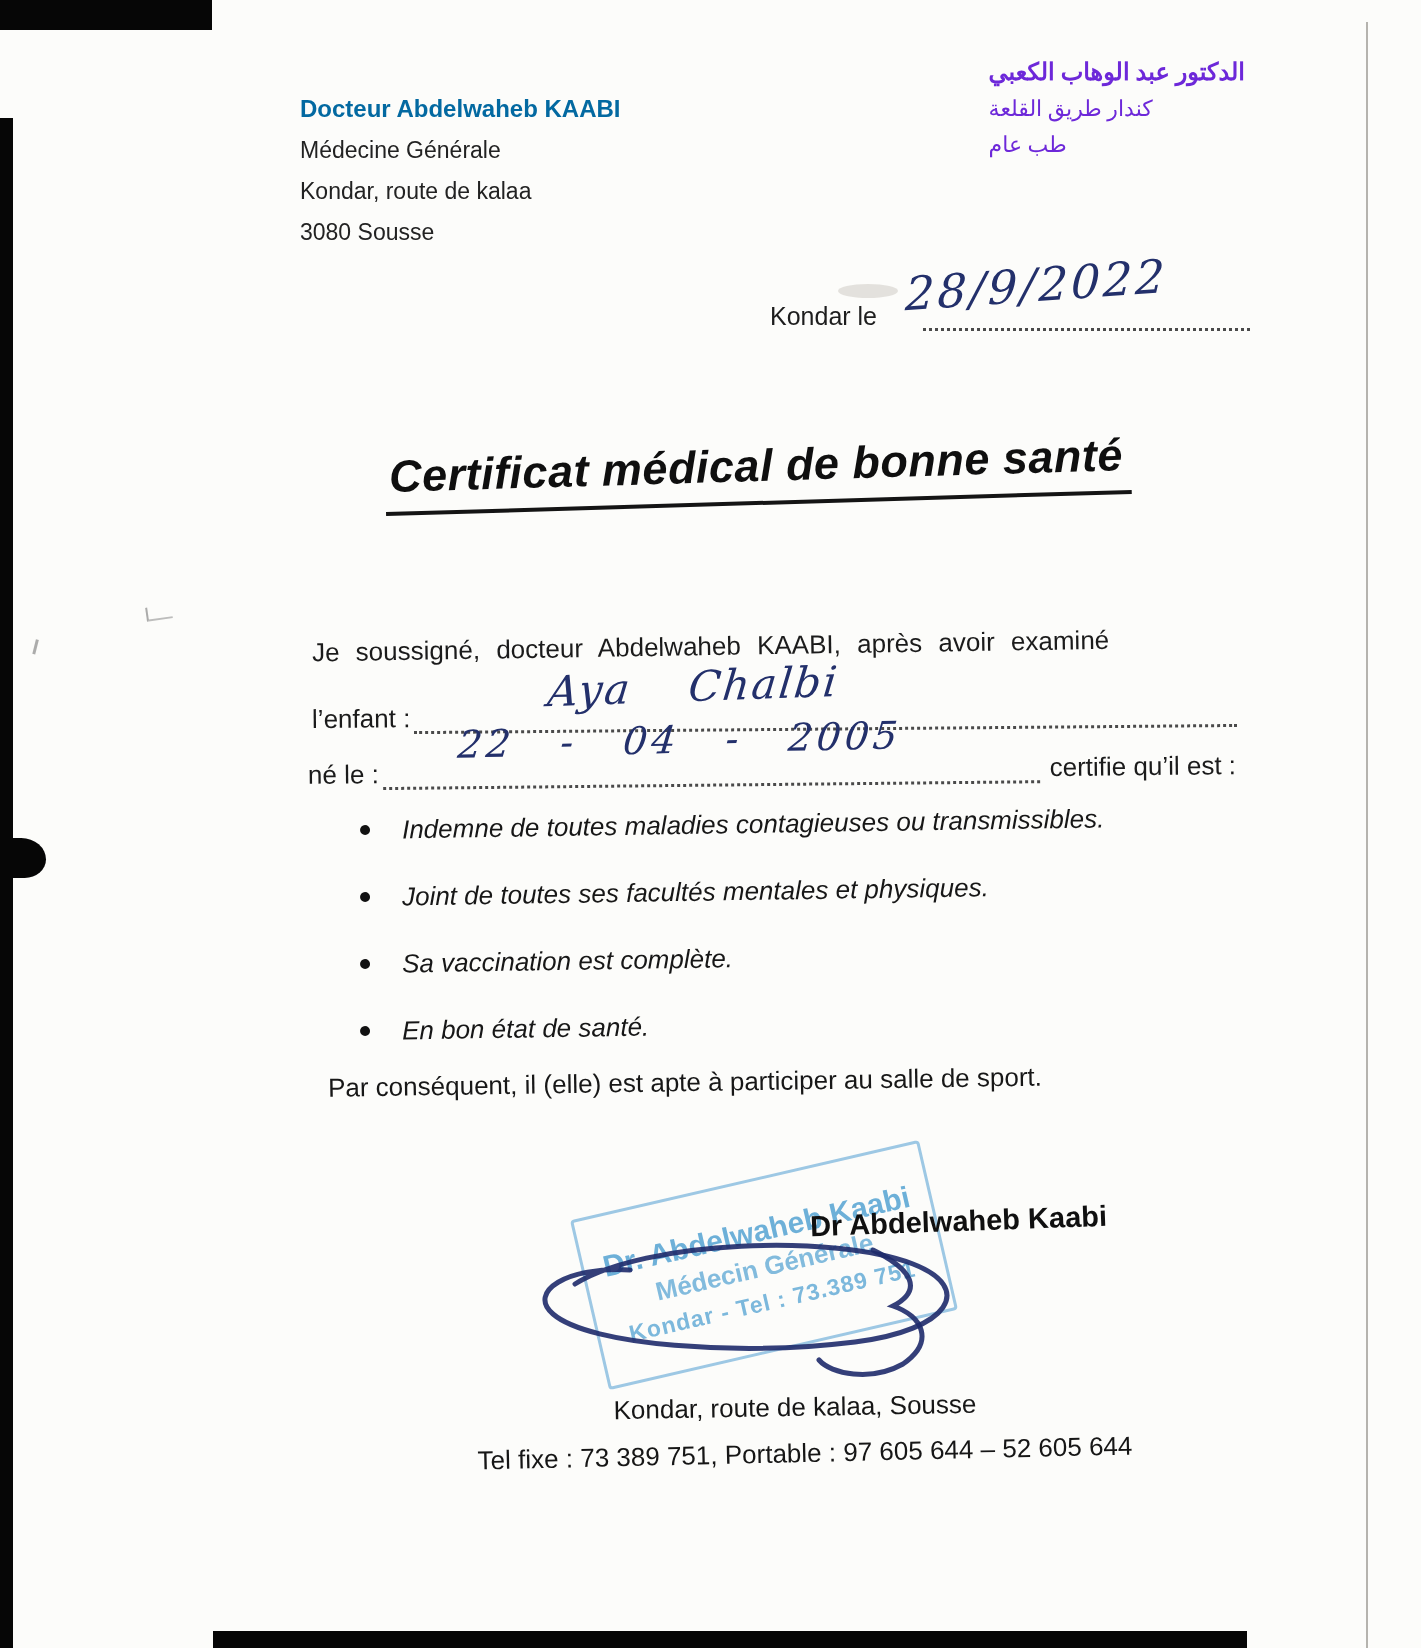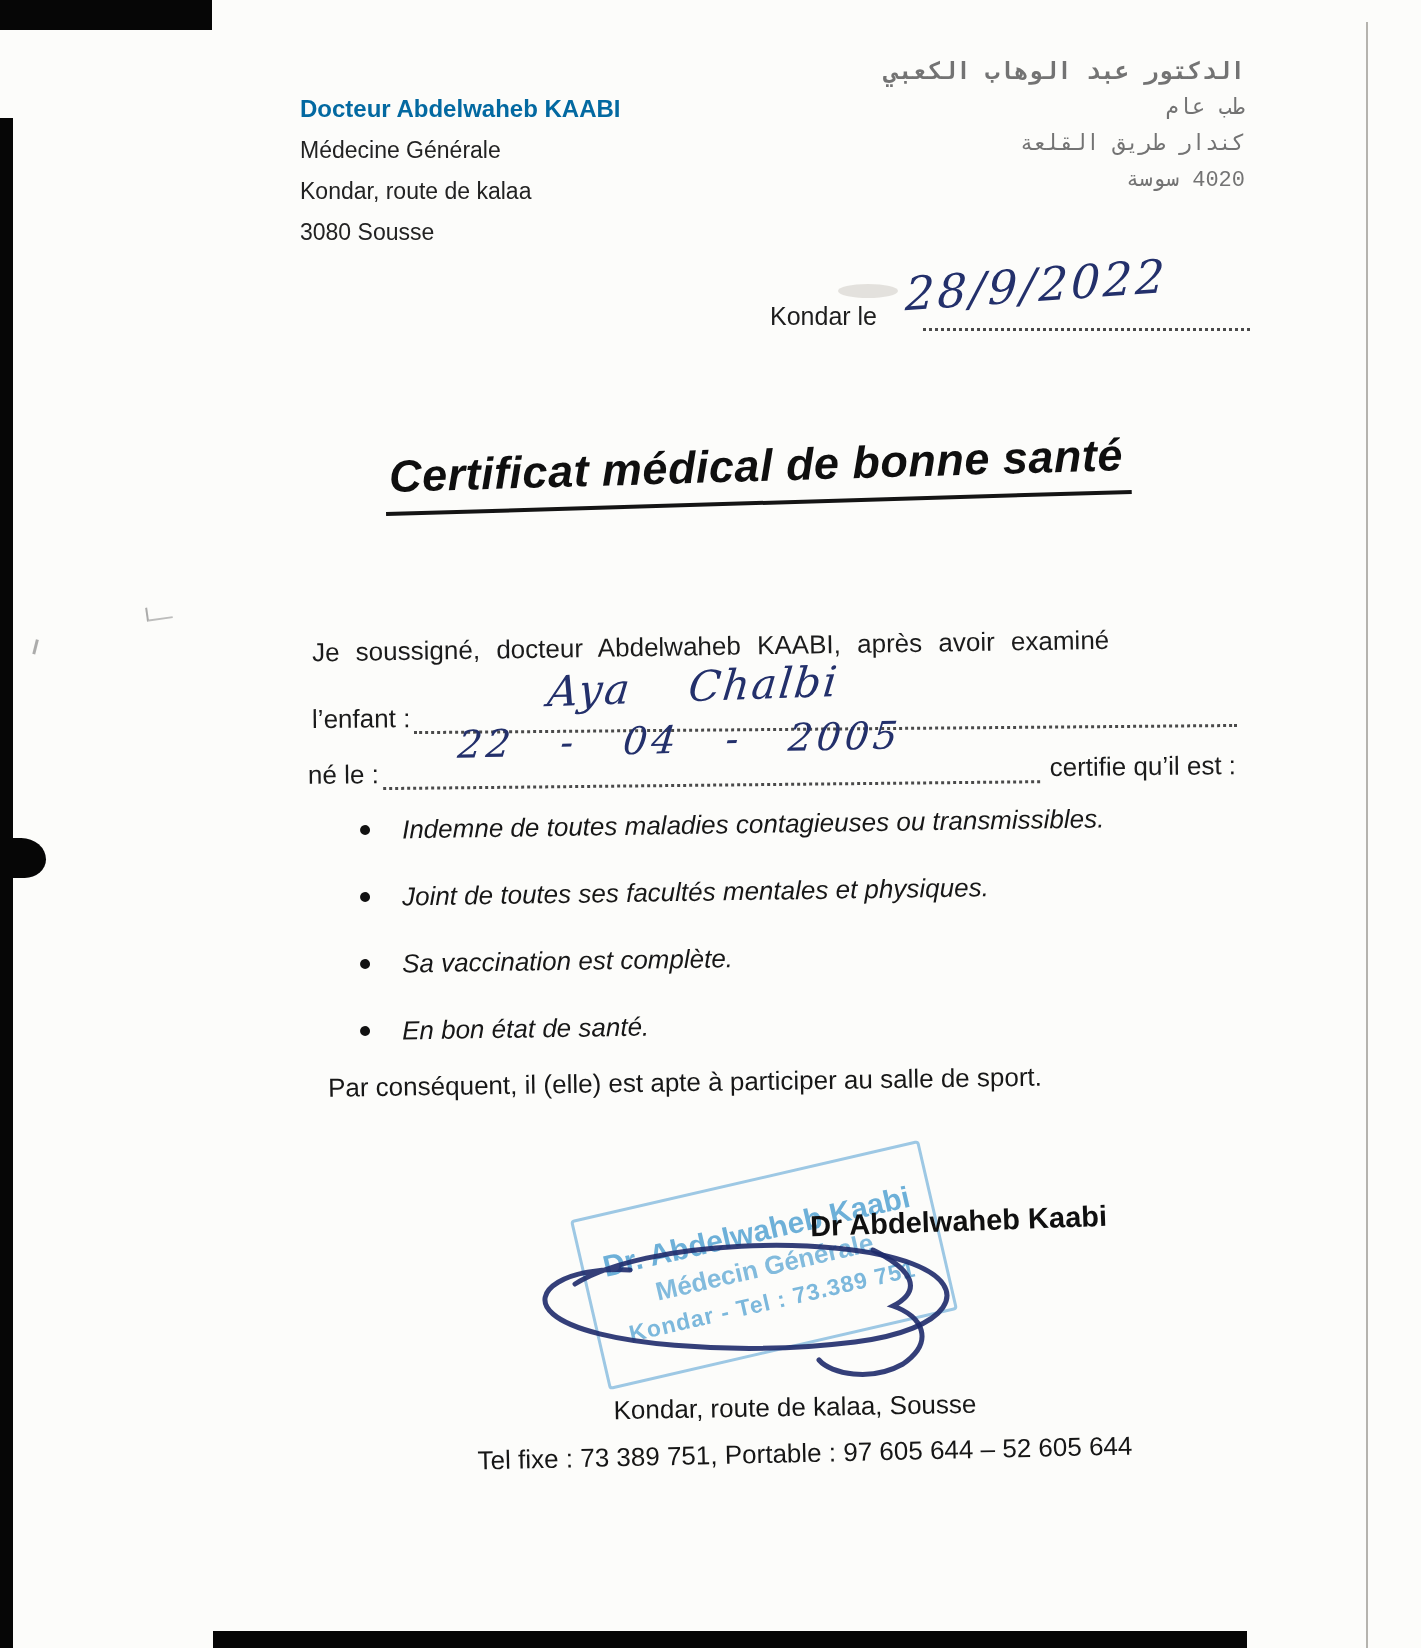--- a/index.html
+++ b/index.html
@@ -28,22 +28,22 @@
   .artifact-tick2 { left: 34px; top: 640px; width: 5px; height: 15px; background: transparent;
                     border-left: 3px solid #777; transform: rotate(14deg); opacity: .6; }
   .artifact-smudge { left: 838px; top: 284px; width: 60px; height: 14px; background: #d8d6d0;
                      border-radius: 50%; opacity: .7; }
 
   
   .letterhead-fr { left: 300px; top: 92px; line-height: 34px; font-size: 23px; color: #222; }
   .letterhead-fr .doc-name { font-size: 24px; font-weight: 700; color: #0369a1; }
   .letterhead-fr p { margin: 0 0 7px 0; }
 
-  .letterhead-ar { right: 176px; top: 56px; direction: rtl; text-align: right;
-                   font-family: Liberation Mono, monospace; font-size: 22px; line-height: 33px; color: #737373; }
+  .letterhead-ar { right: 176px; top: 56px; direction: rtl; text-align: left;
+                   font-family: Liberation Serif, serif; font-size: 22px; line-height: 33px; color: #6d28d9; }
   .letterhead-ar .doc-name-ar { font-size: 24px; font-weight: 700; }
   .letterhead-ar p { margin: 0 0 3px 0; }
 
   
   .date-line { left: 770px; top: 300px; width: 480px; display: flex; align-items: flex-end; font-size: 25px; gap: 40px; }
   .date-line .label { white-space: nowrap; padding-right: 6px; }
   .leader { flex: 1 1 auto; border-bottom: 3px dotted #4a4a4a; height: 28px; }
 
   .handwriting {
     font-family: "DejaVu Serif", serif;
@@ -130,23 +130,22 @@
 
   <div class="abs letterhead-fr">
     <p class="doc-name">Docteur Abdelwaheb KAABI</p>
     <p>Médecine  Générale</p>
     <p>Kondar, route de kalaa</p>
     <p>3080 Sousse</p>
   </div>
 
   <div class="abs letterhead-ar">
     <p class="doc-name-ar">الدكتور عبد الوهاب الكعبي</p>
+    <p>كندار طريق القلعة</p>
     <p>طب عام</p>
-    <p>كندار طريق القلعة</p>
-    <p>4020 سوسة</p>
   </div>
 
   <div class="abs date-line">
     <span class="label">Kondar le</span>
     <span class="leader"></span>
   </div>
   <div class="abs handwriting hw-date">28/9/2022</div>
 
   <div class="abs cert-title">Certificat médical de bonne santé</div>
 

